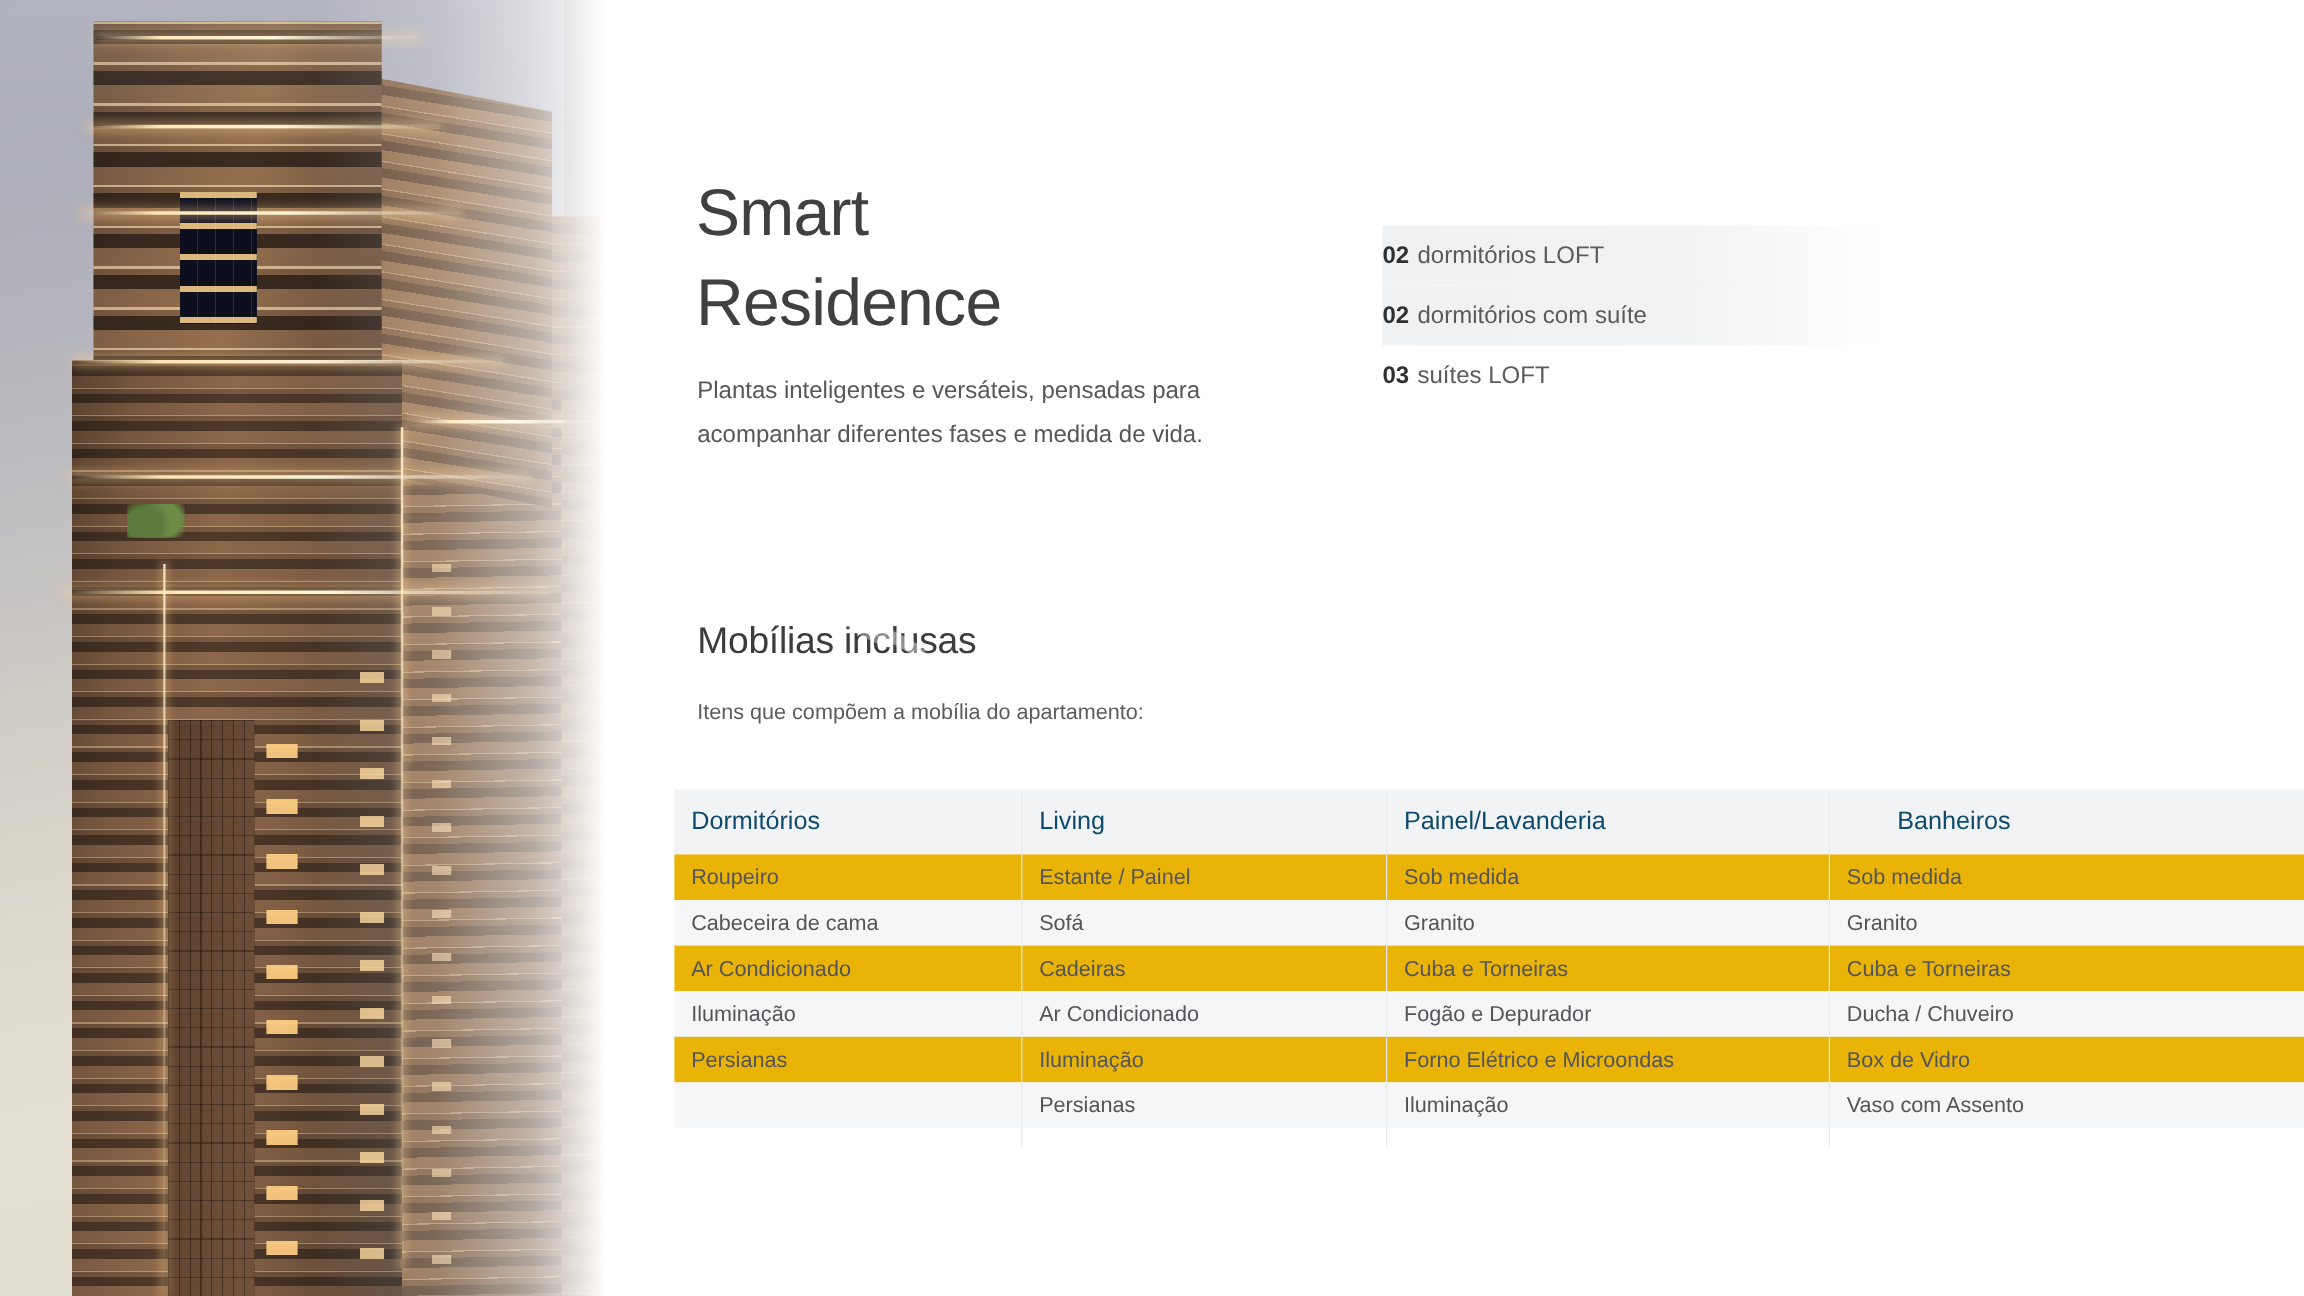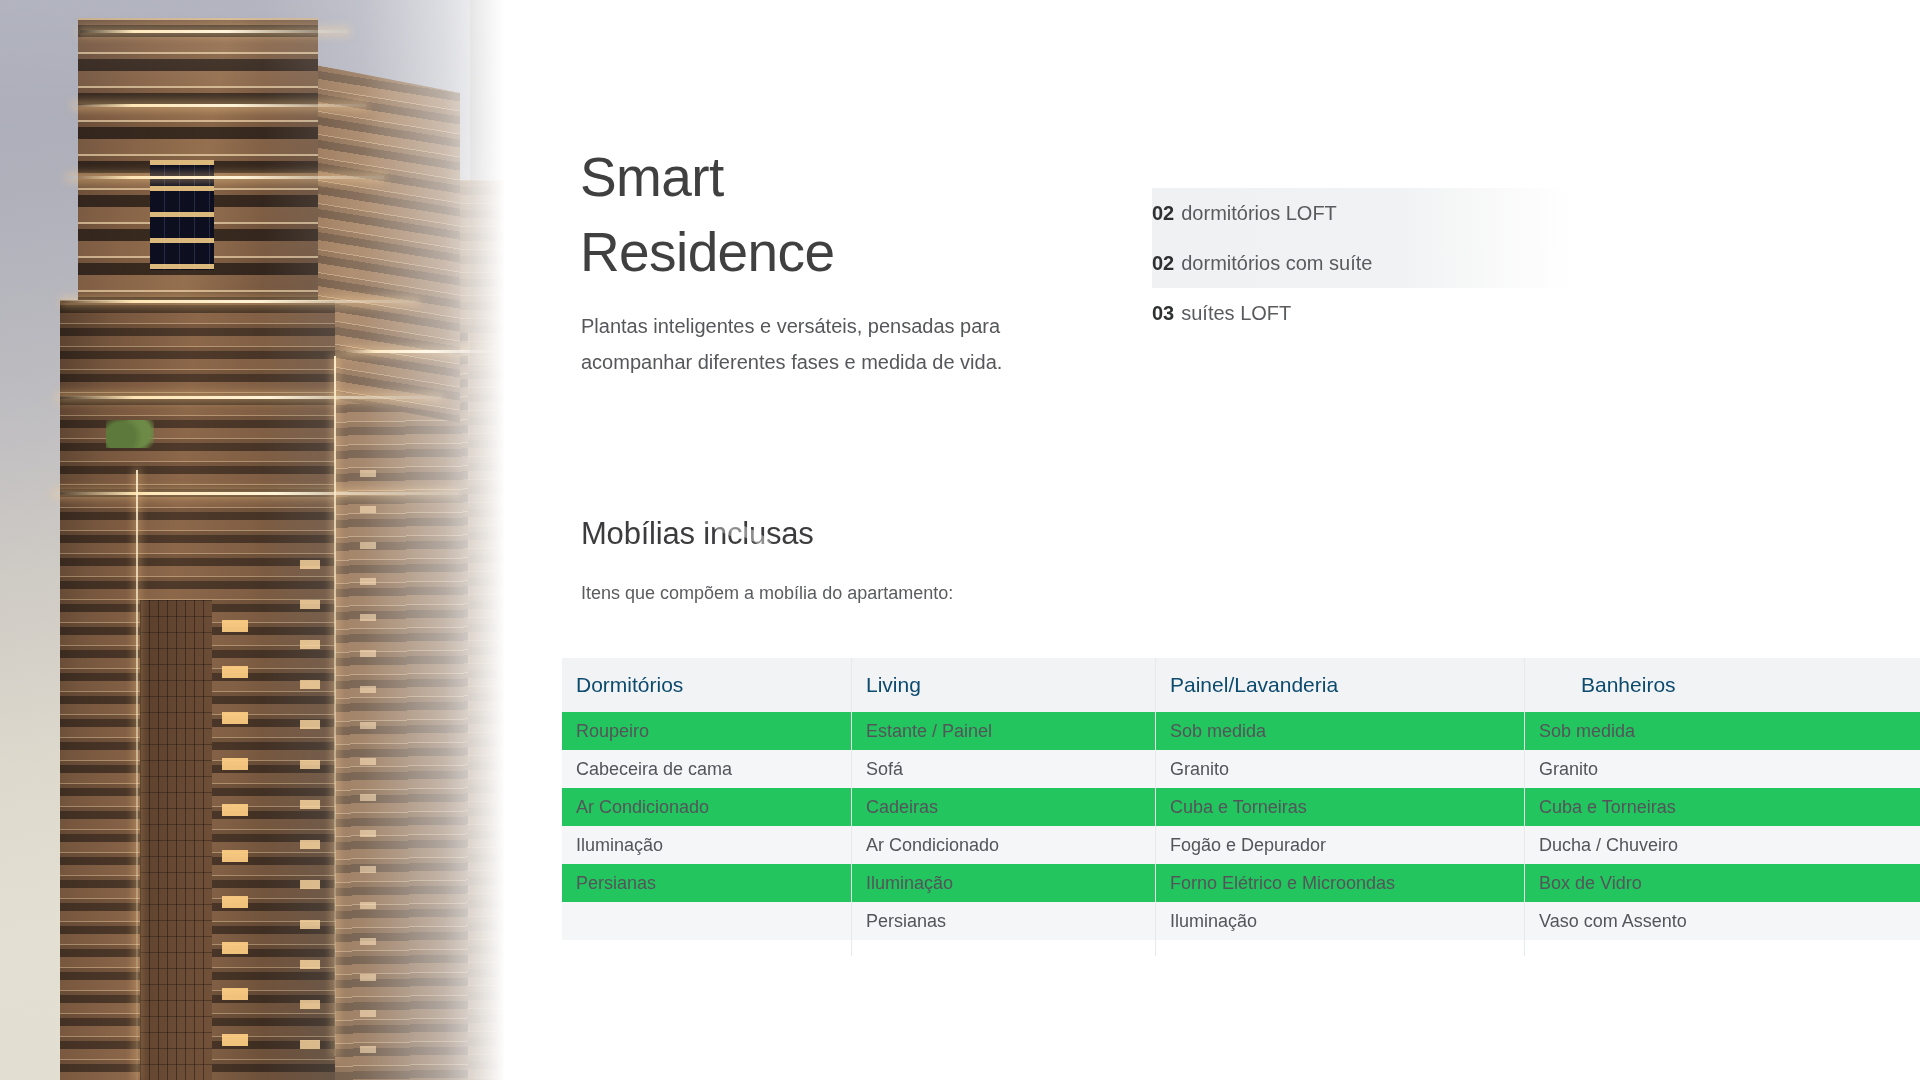--- a/index.html
+++ b/index.html
@@ -235,21 +235,21 @@
     position:absolute; left:562px; top:658px; width:1358px; height:298px;
   }
   #table .thead {
     position:relative; height:54px; background:#f2f3f4;
   }
   #table .thead .th {
     position:absolute; top:0; height:54px; display:flex; align-items:center;
     font-size:21px; color:#0c4a6e; font-weight:400;
   }
   .trow { position:relative; height:38px; }
-  .trow.odd { background:#22c55e; }
+  .trow.odd { background:#eab308; }
   .trow.even { background:#f5f6f7; }
   .trow .cell {
     position:absolute; top:0; height:38px; display:flex; align-items:center;
     font-size:18px; color:#54555a; font-weight:400; white-space:nowrap;
   }
   .vdiv {
     position:absolute; top:0; width:1px; height:298px;
     background:#e8e9ea; z-index:5;
   }
   #tailBlock {

